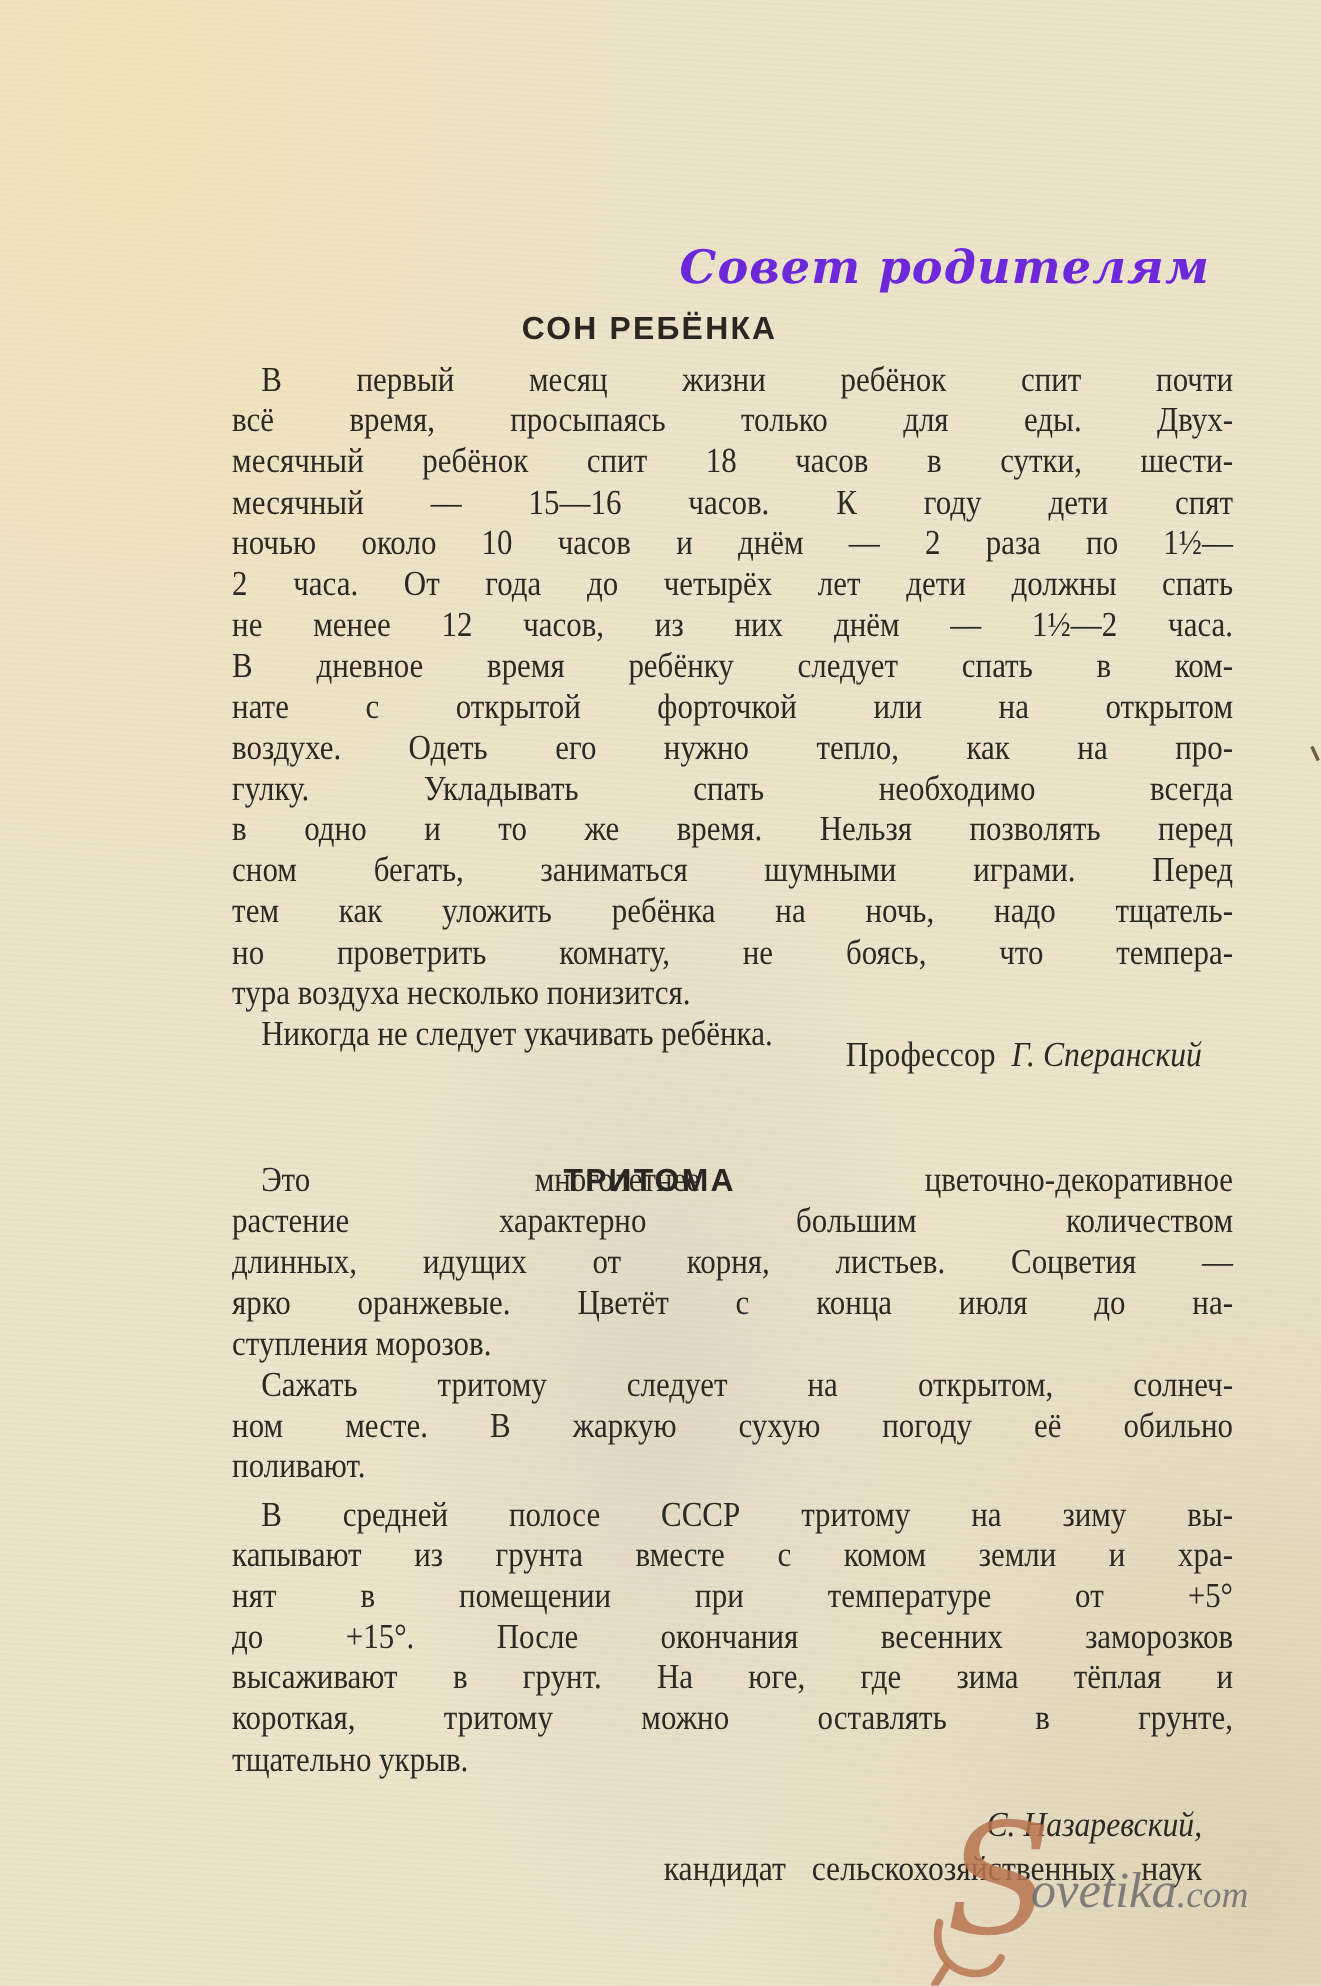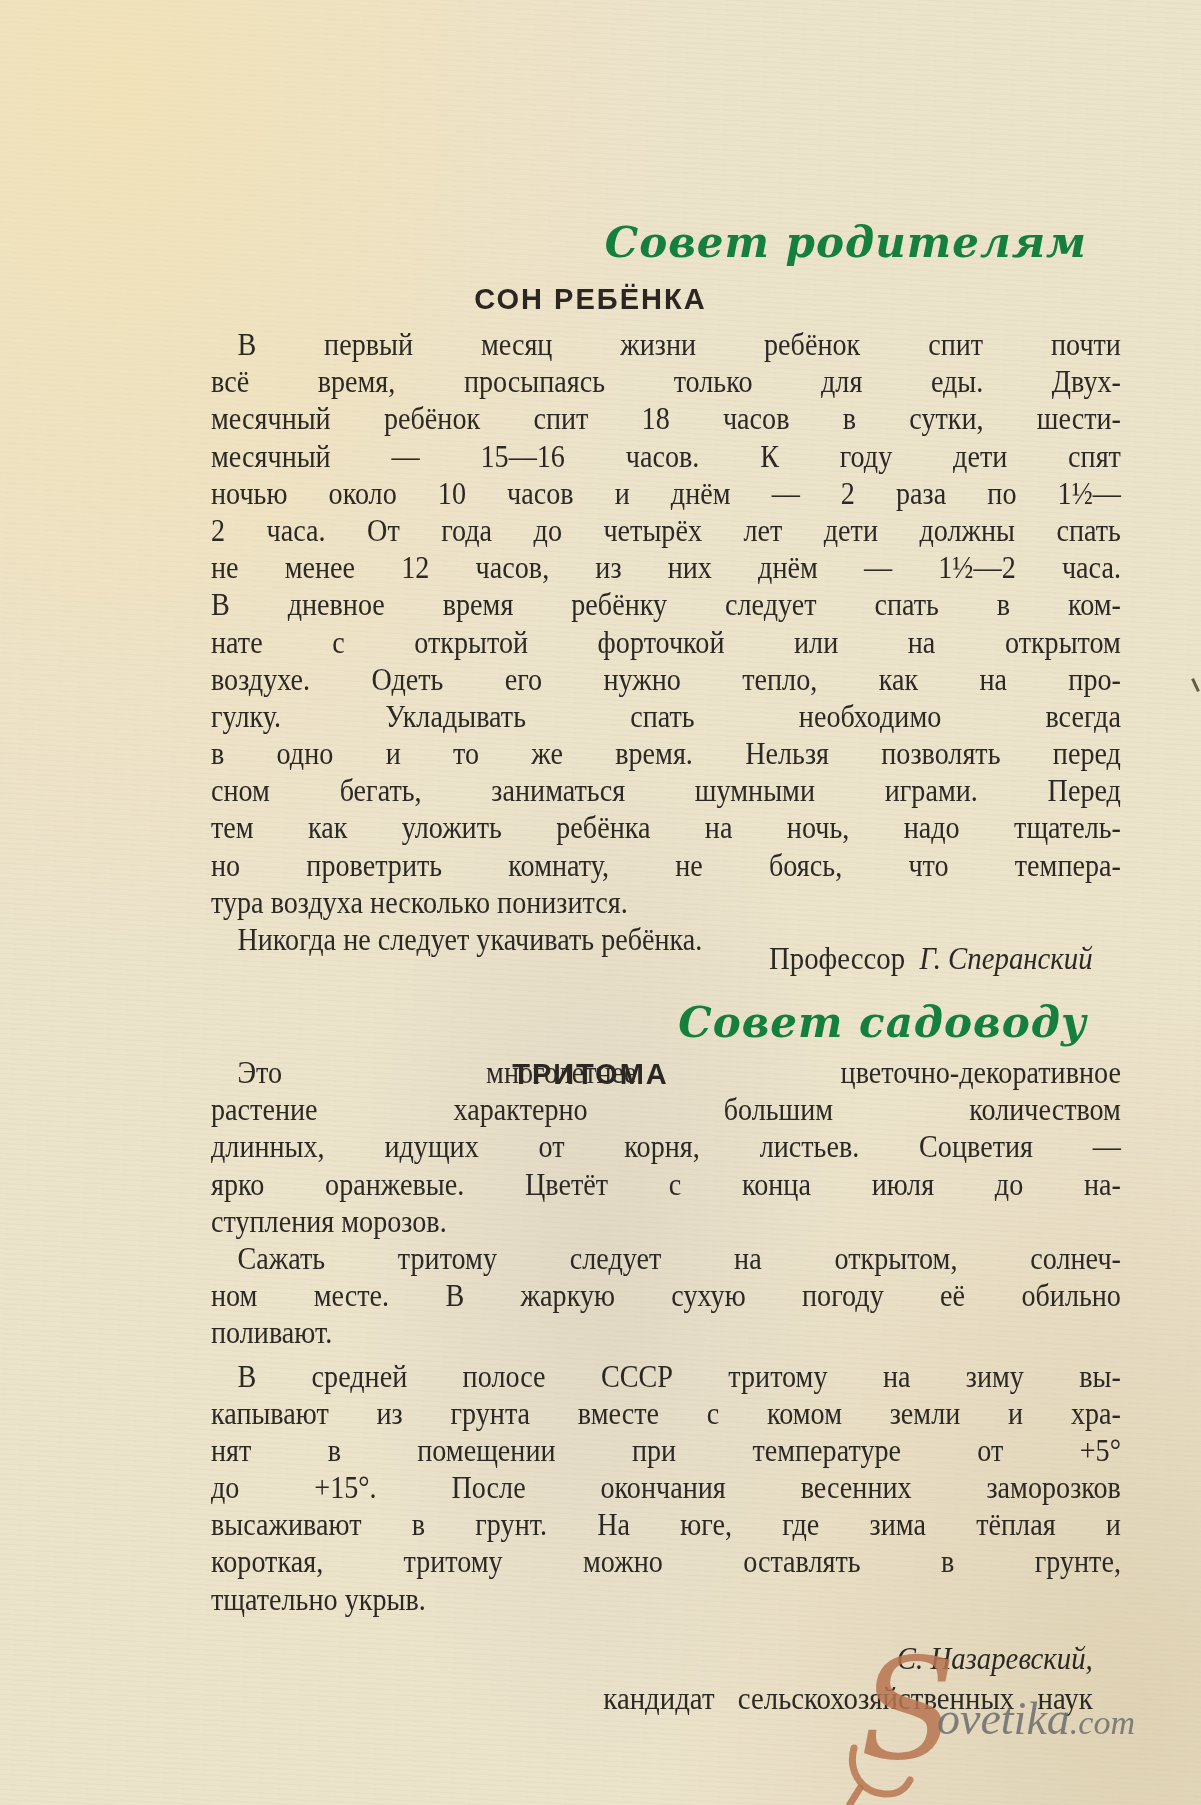--- a/index.html
+++ b/index.html
@@ -20,27 +20,27 @@
       font-family: "Liberation Serif", serif;
       color: #2a2622;
     }
     .page {
       position: absolute;
       left: 0; top: 0;
       width: 1201px; height: 1805px;
     }
     .rubric {
       position: absolute;
-      right: 114px;
+      right: 101px;
       font-family: "DejaVu Serif", serif;
       font-style: italic;
       font-weight: bold;
       font-size: 42px;
       letter-spacing: 1px;
-      color: #15803d;
+      color: #6d28d9;
       white-space: nowrap;
     }
     .title {
       position: absolute;
       left: 0; width: 1201px;
       text-align: center;
       font-family: "Liberation Sans", sans-serif;
       font-weight: bold;
       font-size: 29px;
       letter-spacing: 2px;
@@ -171,21 +171,20 @@
     <div class="line">тем как уложить ребёнка на ночь, надо тщатель-</div>
     <div class="line">но проветрить комнату, не боясь, что темпера-</div>
     <div class="line last">тура воздуха несколько понизится.</div>
     <div class="line indent last">Никогда не следует укачивать ребёнка.</div>
   </div>
 
   <div class="signature" style="top:940px;">
     <span>Профессор</span>&nbsp;&nbsp;<span class="it">Г. Сперанский</span>
   </div>
 
-  <div class="rubric" style="top:998px;">Совет садоводу</div>
   <div class="title" style="top:1058px; left:-10px;">ТРИТОМА</div>
 
   <div class="text-block" style="top:1054px;">
     <div class="line indent">Это многолетнее цветочно-декоративное</div>
     <div class="line">растение характерно большим количеством</div>
     <div class="line">длинных, идущих от корня, листьев. Соцветия —</div>
     <div class="line">ярко оранжевые. Цветёт с конца июля до на-</div>
     <div class="line last">ступления морозов.</div>
     <div class="line indent">Сажать тритому следует на открытом, солнеч-</div>
     <div class="line">ном месте. В жаркую сухую погоду её обильно</div>

